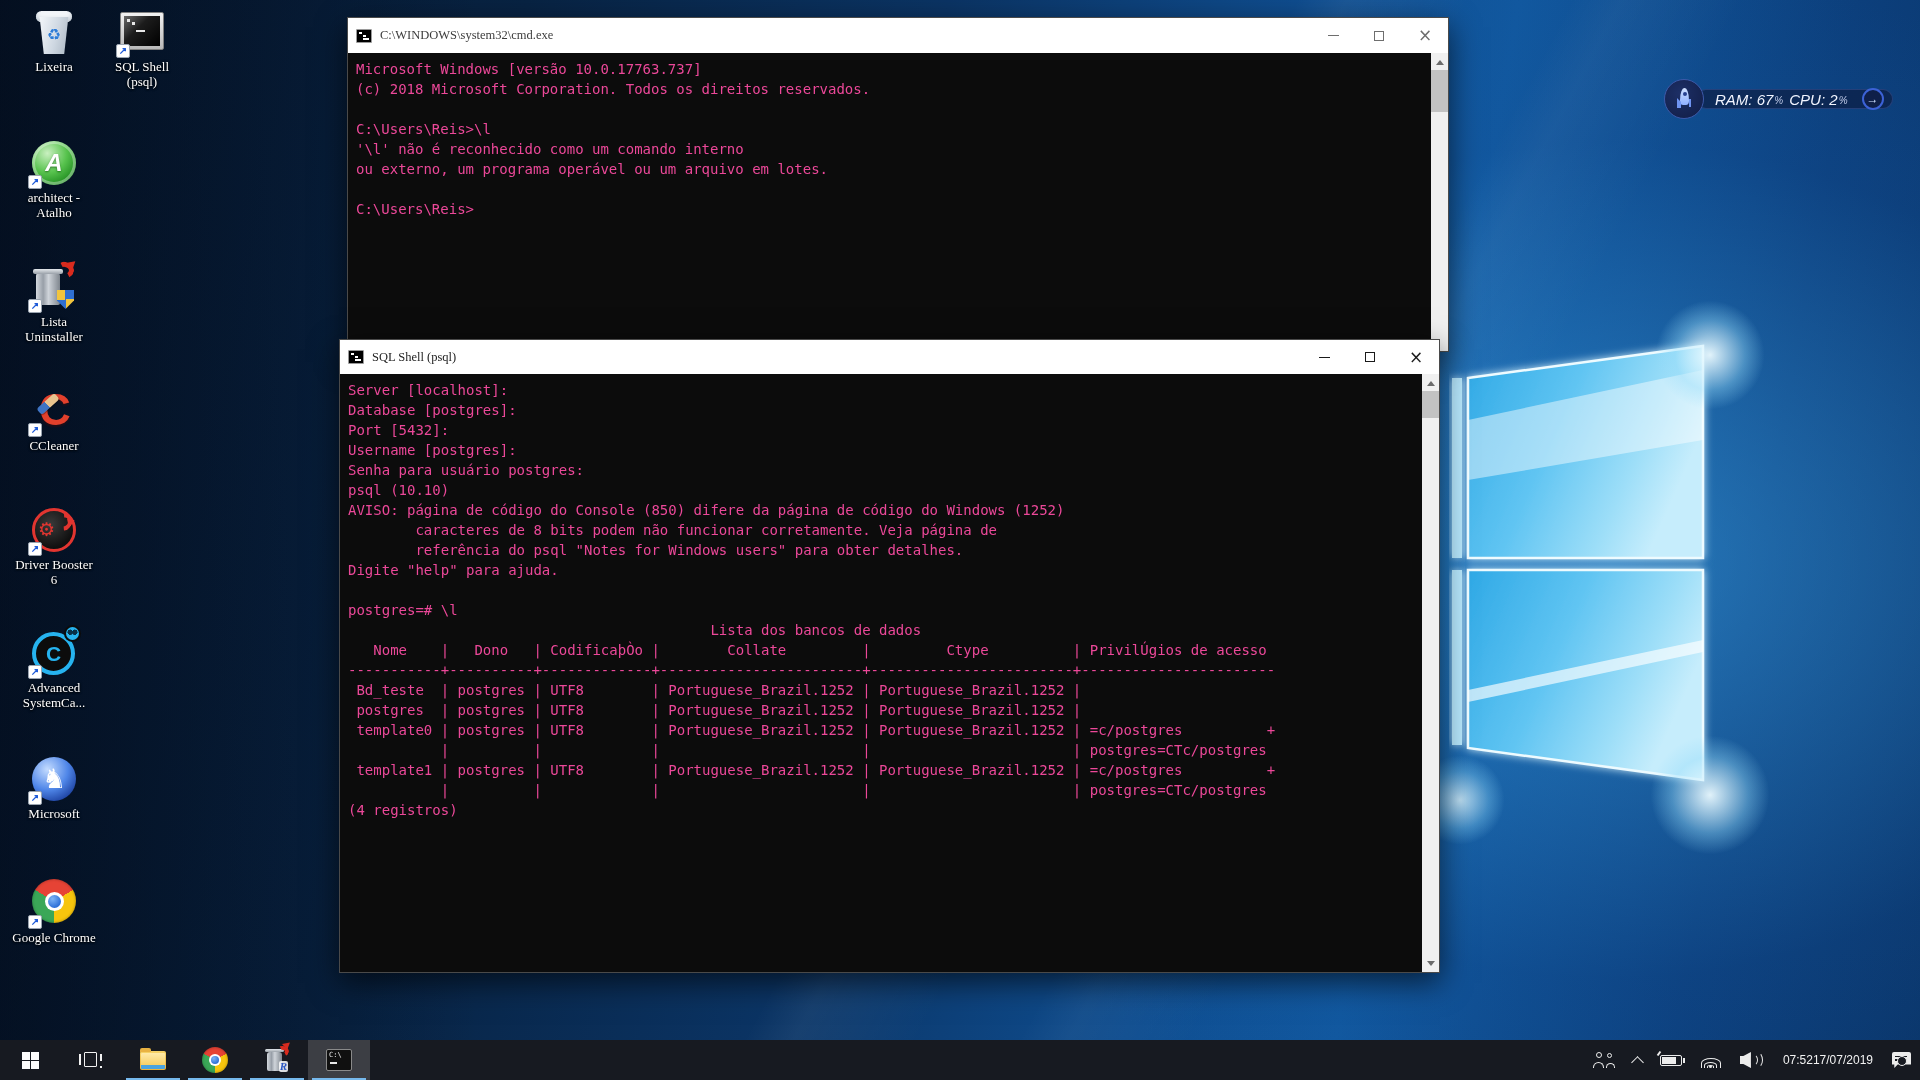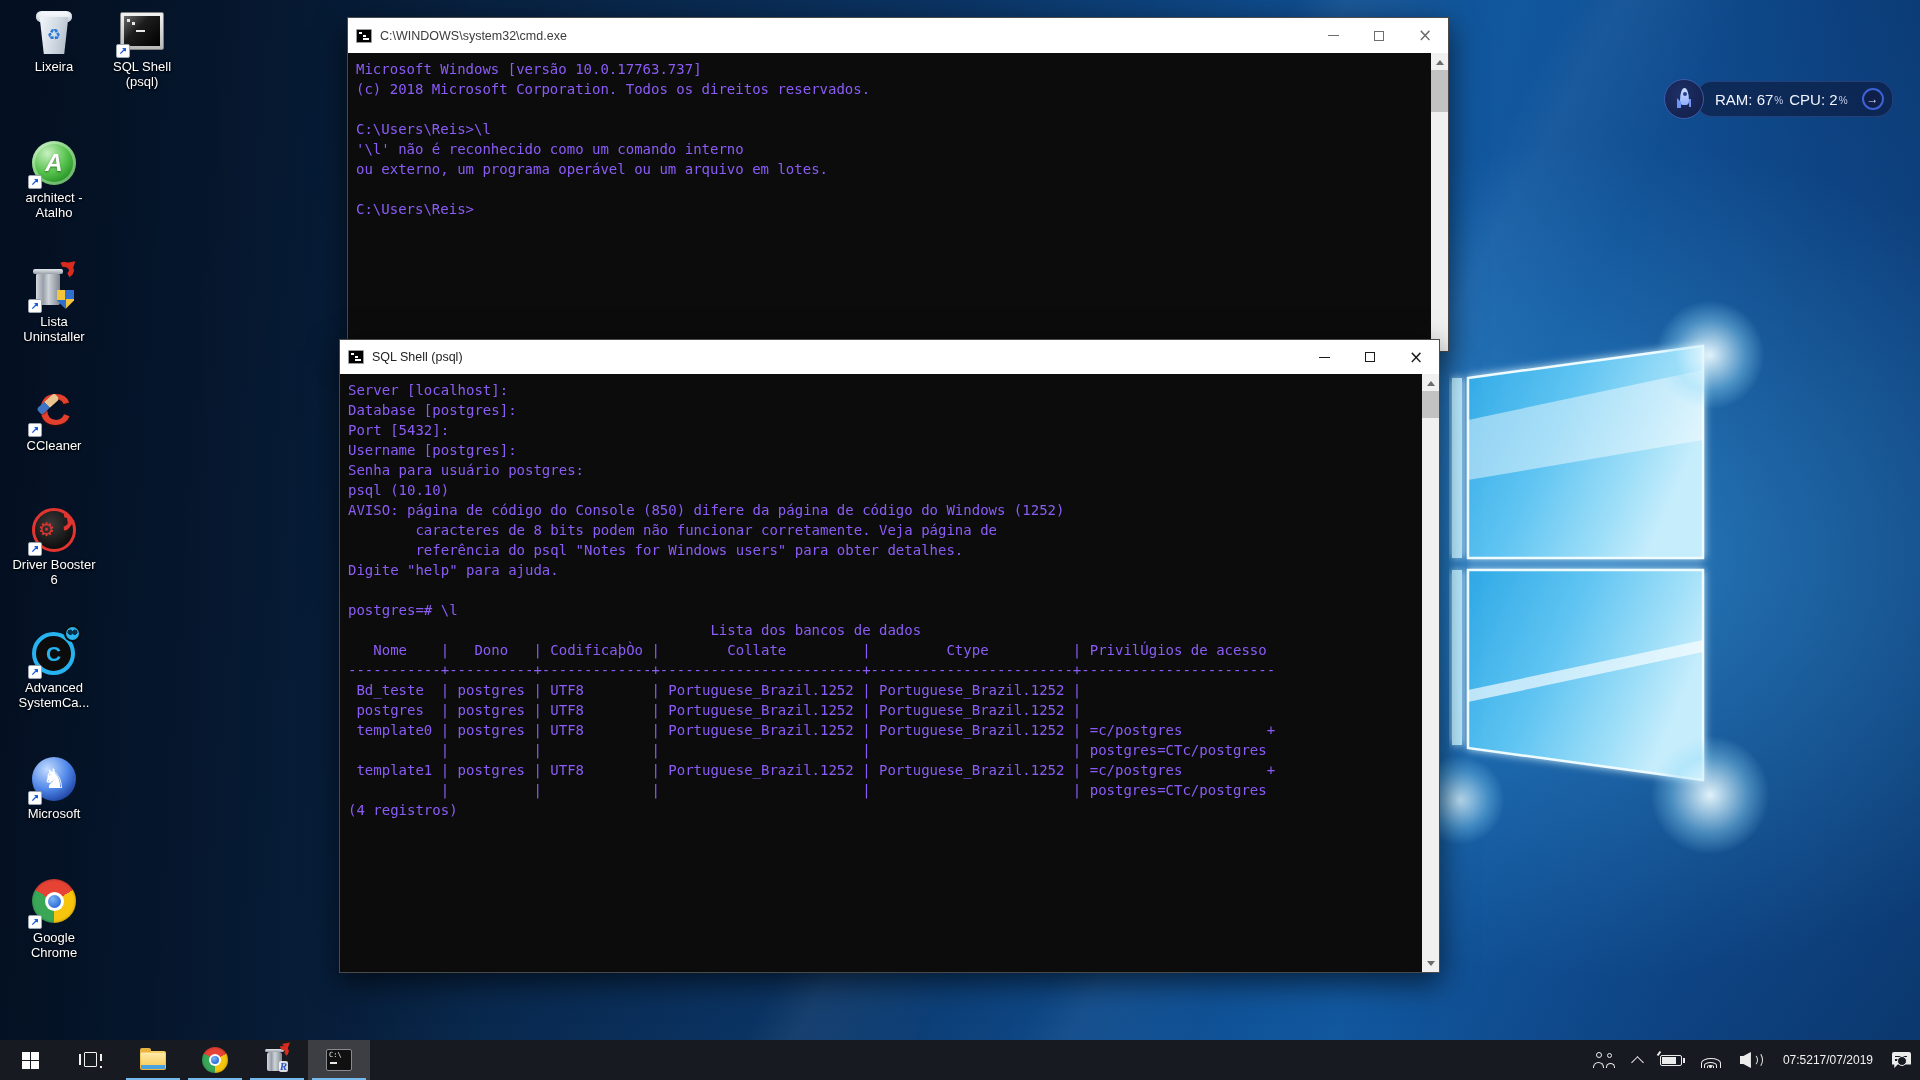--- a/index.html
+++ b/index.html
@@ -109,23 +109,23 @@
   
   .perf-widget { position:absolute; left:1664px; top:79px; height:40px; display:flex; align-items:center; z-index:15; }
   .pw-rocket { width:40px; height:40px; border-radius:50%; background:radial-gradient(circle at 40% 35%, #1d2f66, #111d45);
     border:1px solid #3d59a9; position:relative; z-index:2; }
   .rocket-body { position:absolute; left:15px; top:8px; width:9px; height:17px; background:linear-gradient(#cfe0ff,#8fb0ff);
     border-radius:50% 50% 35% 35% / 70% 70% 25% 25%; }
   .rocket-body:before { content:""; position:absolute; left:2.5px; top:4px; width:4px; height:4px; border-radius:50%; background:#27408f; }
   .rocket-body:after { content:""; position:absolute; left:-3px; top:10px; border-left:4px solid #6f94f2;
     border-top:4px solid transparent; border-bottom:6px solid #6f94f2; width:0; height:0;
     box-shadow:11px 0 0 -1px #6f94f2; }
-  .pw-pill { height:36px; margin-left:-8px; padding:0 8px 0 18px; display:flex; align-items:center; gap:4px;
+  .pw-pill { height:20px; margin-left:-8px; padding:0 8px 0 18px; display:flex; align-items:center; gap:4px;
     background:rgba(13,25,58,.62); border:1px solid rgba(80,110,190,.35); border-radius:16px; color:#f2f5ff;
-    font-size:15px; }
+    font-size:15px;font-style:italic; }
   .pw-pill .pct { font-size:10px; color:#c3cdea; margin:3px 2px 0 1px; }
   .pw-pill .stat { display:flex; align-items:center; }
   .pw-arrow { width:22px; height:22px; margin-left:8px; border-radius:50%; border:2px solid #3c62d6;
     background:rgba(16,30,70,.8); color:#cfe0ff; font-size:12px; line-height:18px; text-align:center; }
 
   
   .window { position:absolute; background:#0c0c0c; border:1px solid #4a4a4a; box-shadow:0 10px 28px rgba(0,0,0,.6); }
   .cmd-window { left:347px; top:17px; width:1102px; height:335px; z-index:20; }
   .sql-window { left:339px; top:339px; width:1101px; height:634px; z-index:30; }
   .titlebar { position:relative; height:35px; background:#fff; display:flex; align-items:center; padding-left:8px; }
@@ -139,21 +139,21 @@
   .tbtn { width:46px; height:100%; display:flex; align-items:center; justify-content:center; }
   .g-min { width:11px; height:1px; background:#6e6e6e; }
   .g-max { width:10px; height:10px; border:1px solid #6e6e6e; }
   .g-close { font-size:17px; color:#6e6e6e; line-height:1; font-family:"DejaVu Sans",sans-serif; }
   .sql-window .g-min { background:#1a1a1a; }
   .sql-window .g-max { border-color:#1a1a1a; }
   .sql-window .g-close { color:#1a1a1a; }
   .console-body { position:absolute; left:0; right:17px; top:35px; bottom:0; overflow:hidden; background:#0c0c0c; }
   .sql-window .console-body { top:34px; }
   .console-body pre { margin:0; padding:6px 8px 0; font-family:"DejaVu Sans Mono", monospace;
-    font-size:14px; line-height:20px; color:#8b5cf6; }
+    font-size:14px; line-height:20px; color:#ec4899; }
   .prompt-line { padding:0 8px; font-family:"DejaVu Sans Mono", monospace; font-size:14px; line-height:20px; color:#cccccc; }
   .cursor { display:inline-block; width:9px; height:9px; background:#dedede; margin-bottom:-1px; }
   
   .vscroll { position:absolute; right:0; top:35px; bottom:0; width:17px; background:#f0f0f0; }
   .sql-window .vscroll { top:34px; }
   .sbtn { position:absolute; left:0; width:17px; height:17px; display:flex; align-items:center; justify-content:center; }
   .sbtn.up { top:0; } .sbtn.down { bottom:0; }
   .tri-up { width:0; height:0; border:4px solid transparent; border-bottom:5px solid #6b6b6b; margin-top:-3px; }
   .tri-down { width:0; height:0; border:4px solid transparent; border-top:5px solid #6b6b6b; margin-bottom:-3px; }
   .sthumb { position:absolute; left:0; width:17px; background:#c2c2c2; }
@@ -235,21 +235,21 @@
   .spk-w1 { left:8px; width:10px; height:12px; margin-top:-6px; }
   .spk-w2 { left:11px; width:12px; height:16px; margin-top:-8px; }
   .clock-block { text-align:center; color:#f2f2f2; font-size:12px; line-height:15px; padding:0 10px; }
   .notif { position:relative; width:19px; height:16px; background:#ececec; border-radius:2px;
     clip-path:polygon(0 0,100% 0,100% 78%,30% 78%,12% 100%,12% 78%,0 78%); }
   .notif i { position:absolute; left:3px; height:1.5px; background:#171a21; }
   .notif i:nth-child(1){ top:3.5px; width:12px; } .notif i:nth-child(2){ top:7px; width:9px; }
   .notif-badge { position:absolute; right:4px; bottom:2px; width:10px; height:10px; border-radius:50%;
     background:#171a21; border:1.5px solid #ececec; }
 
-  .dlabel, .tb-title, .prompt-line, pre { cursor:default; }
+  .dlabel, .tb-title, .prompt-line, pre { cursor:default;font-family:Liberation Serif, serif; }
 </style>
 </head>
 <body>
 
 <div id="screen">
 
   <div class="wallpaper">
     <div class="wp-ray"></div>
     <svg class="wp-logo" width="290" height="480" viewBox="0 0 290 480">
       <defs>

